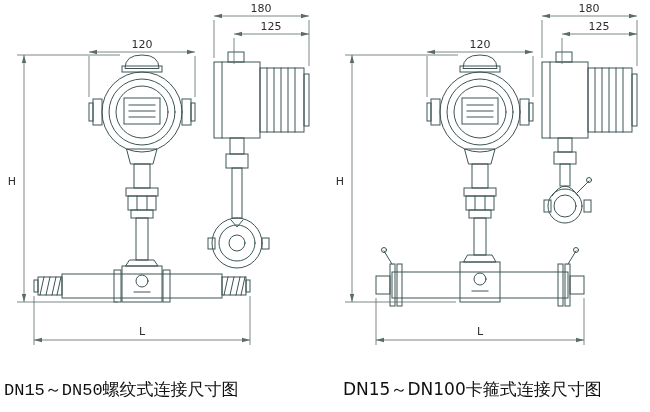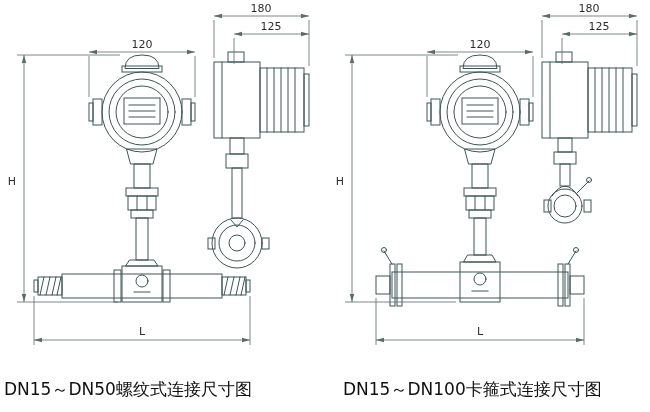--- a/index.html
+++ b/index.html
@@ -4,21 +4,21 @@
 <style>
   html,body{margin:0;padding:0;background:#ffffff;}
   #stage{position:relative;width:650px;height:412px;background:#ffffff;overflow:hidden;
          font-family:"DejaVu Sans","Liberation Sans",sans-serif;}
   svg{position:absolute;left:0;top:0;}
   .draw, .draw *{stroke:#3e5454;stroke-width:1;fill:none;stroke-linecap:square;}
   .dim, .dim line{stroke:#5b6b6b;stroke-width:0.8;fill:none;}
   .arr{fill:#5b6b6b;stroke:none;}
   text.dimtxt{font:11px "DejaVu Sans",sans-serif;fill:#2e2e2e;stroke:none;}
   .caption{position:absolute;top:378px;font-size:17px;color:#101010;white-space:nowrap;}
-  #cap-left{left:4px;width:316px;}
+  #cap-left{left:4px;width:316px;font-family:Liberation Mono, monospace;}
   #cap-right{left:343px;width:306px;}
 </style>
 </head>
 <body>
 
 <div id="stage">
 
 <svg width="650" height="374" viewBox="0 0 650 374">
   <defs>
     <g id="head-front">

